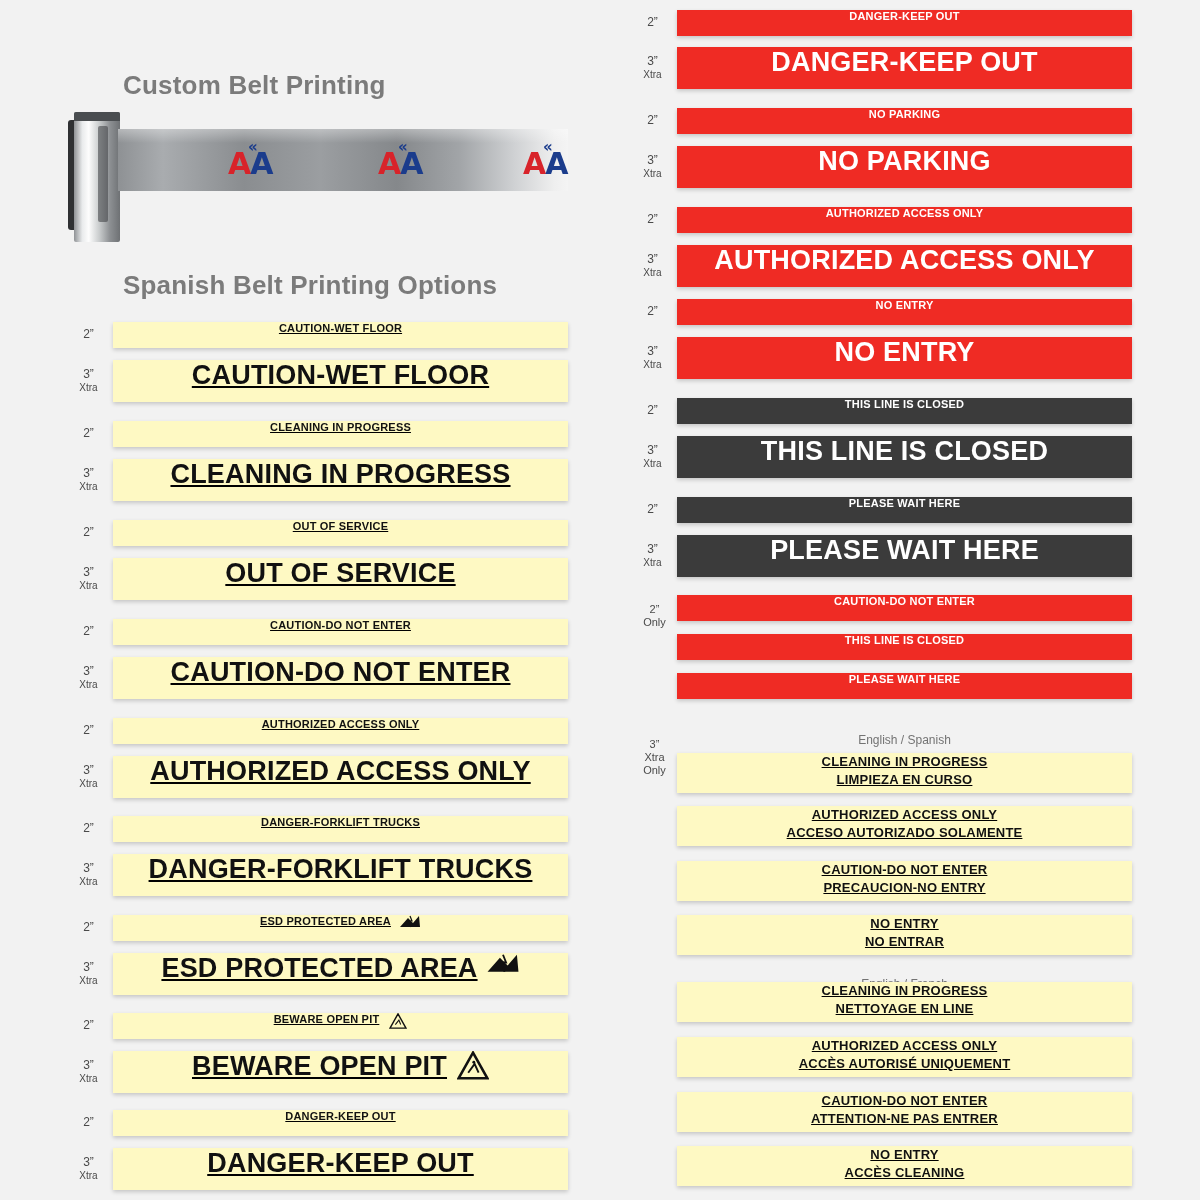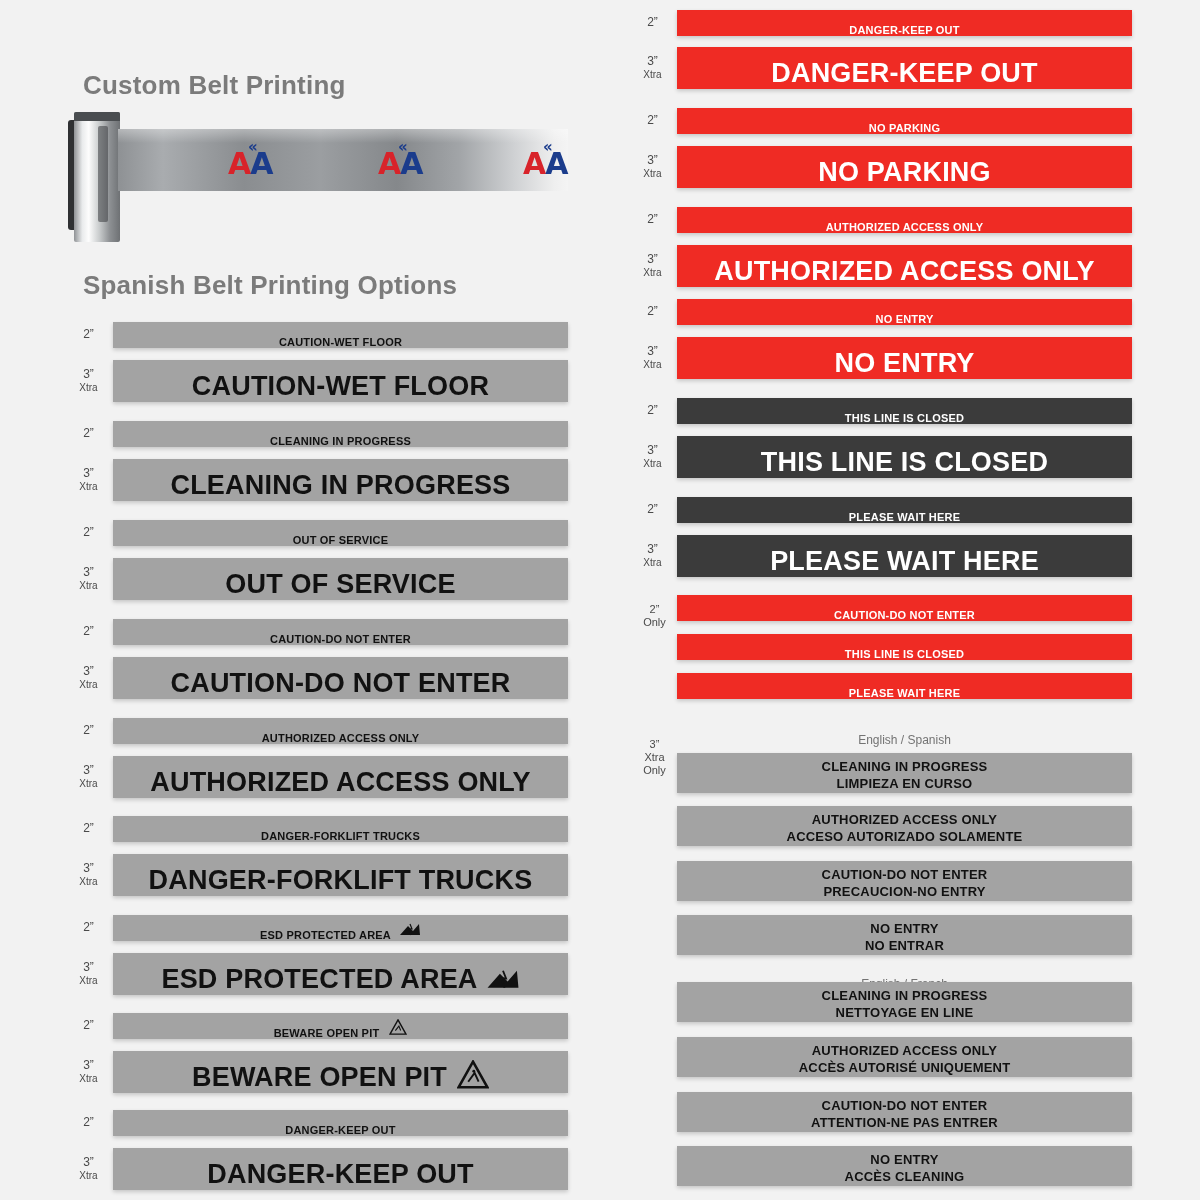--- a/index.html
+++ b/index.html
@@ -20,20 +20,21 @@
     width: 1200px;
     height: 1200px;
   }
 
   
   .heading {
     font-size: 26px;
     font-weight: bold;
     color: #7b7b7b;
     letter-spacing: 0.2px;
+    margin-left: 40px;
   }
   #custom-heading { position: absolute; left: 83px; top: 70px; }
   #standard-heading { position: absolute; left: 83px; top: 270px; }
 
   
   #custom-belt-graphic {
     position: absolute;
     left: 68px;
     top: 112px;
     width: 500px;
@@ -130,33 +131,33 @@
     align-items: center;
     padding-right: 4px;
     box-sizing: border-box;
   }
   .size-label .sz { font-size: 12px; }
   .size-label .xtra { font-size: 10px; }
 
   .belt {
     flex: 1;
     display: flex;
-    align-items: flex-end;
+    align-items: flex-start;
     justify-content: center;
     box-shadow: 0 2px 4px rgba(0,0,0,0.18);
     position: relative;
     box-sizing: border-box;
   }
   .belt .txt {
     text-align: center;
     font-weight: bold;
     white-space: nowrap;
     letter-spacing: 0.2px;
   }
-  .belt.yellow { background: #a3a3a3; }
+  .belt.yellow { background: #fef9c3; text-decoration: underline; }
   .belt.yellow .txt { color: #111111; }
   .belt.red { background: #ef2b24; }
   .belt.red .txt { color: #ffffff; }
   .belt.dark { background: #3b3b3b; }
   .belt.dark .txt { color: #ffffff; }
 
   .belt.small { height: 26px; }
   .belt.small .txt { font-size: 11px; }
   .belt.large { height: 42px; }
   .belt.large .txt { font-size: 27px; }

